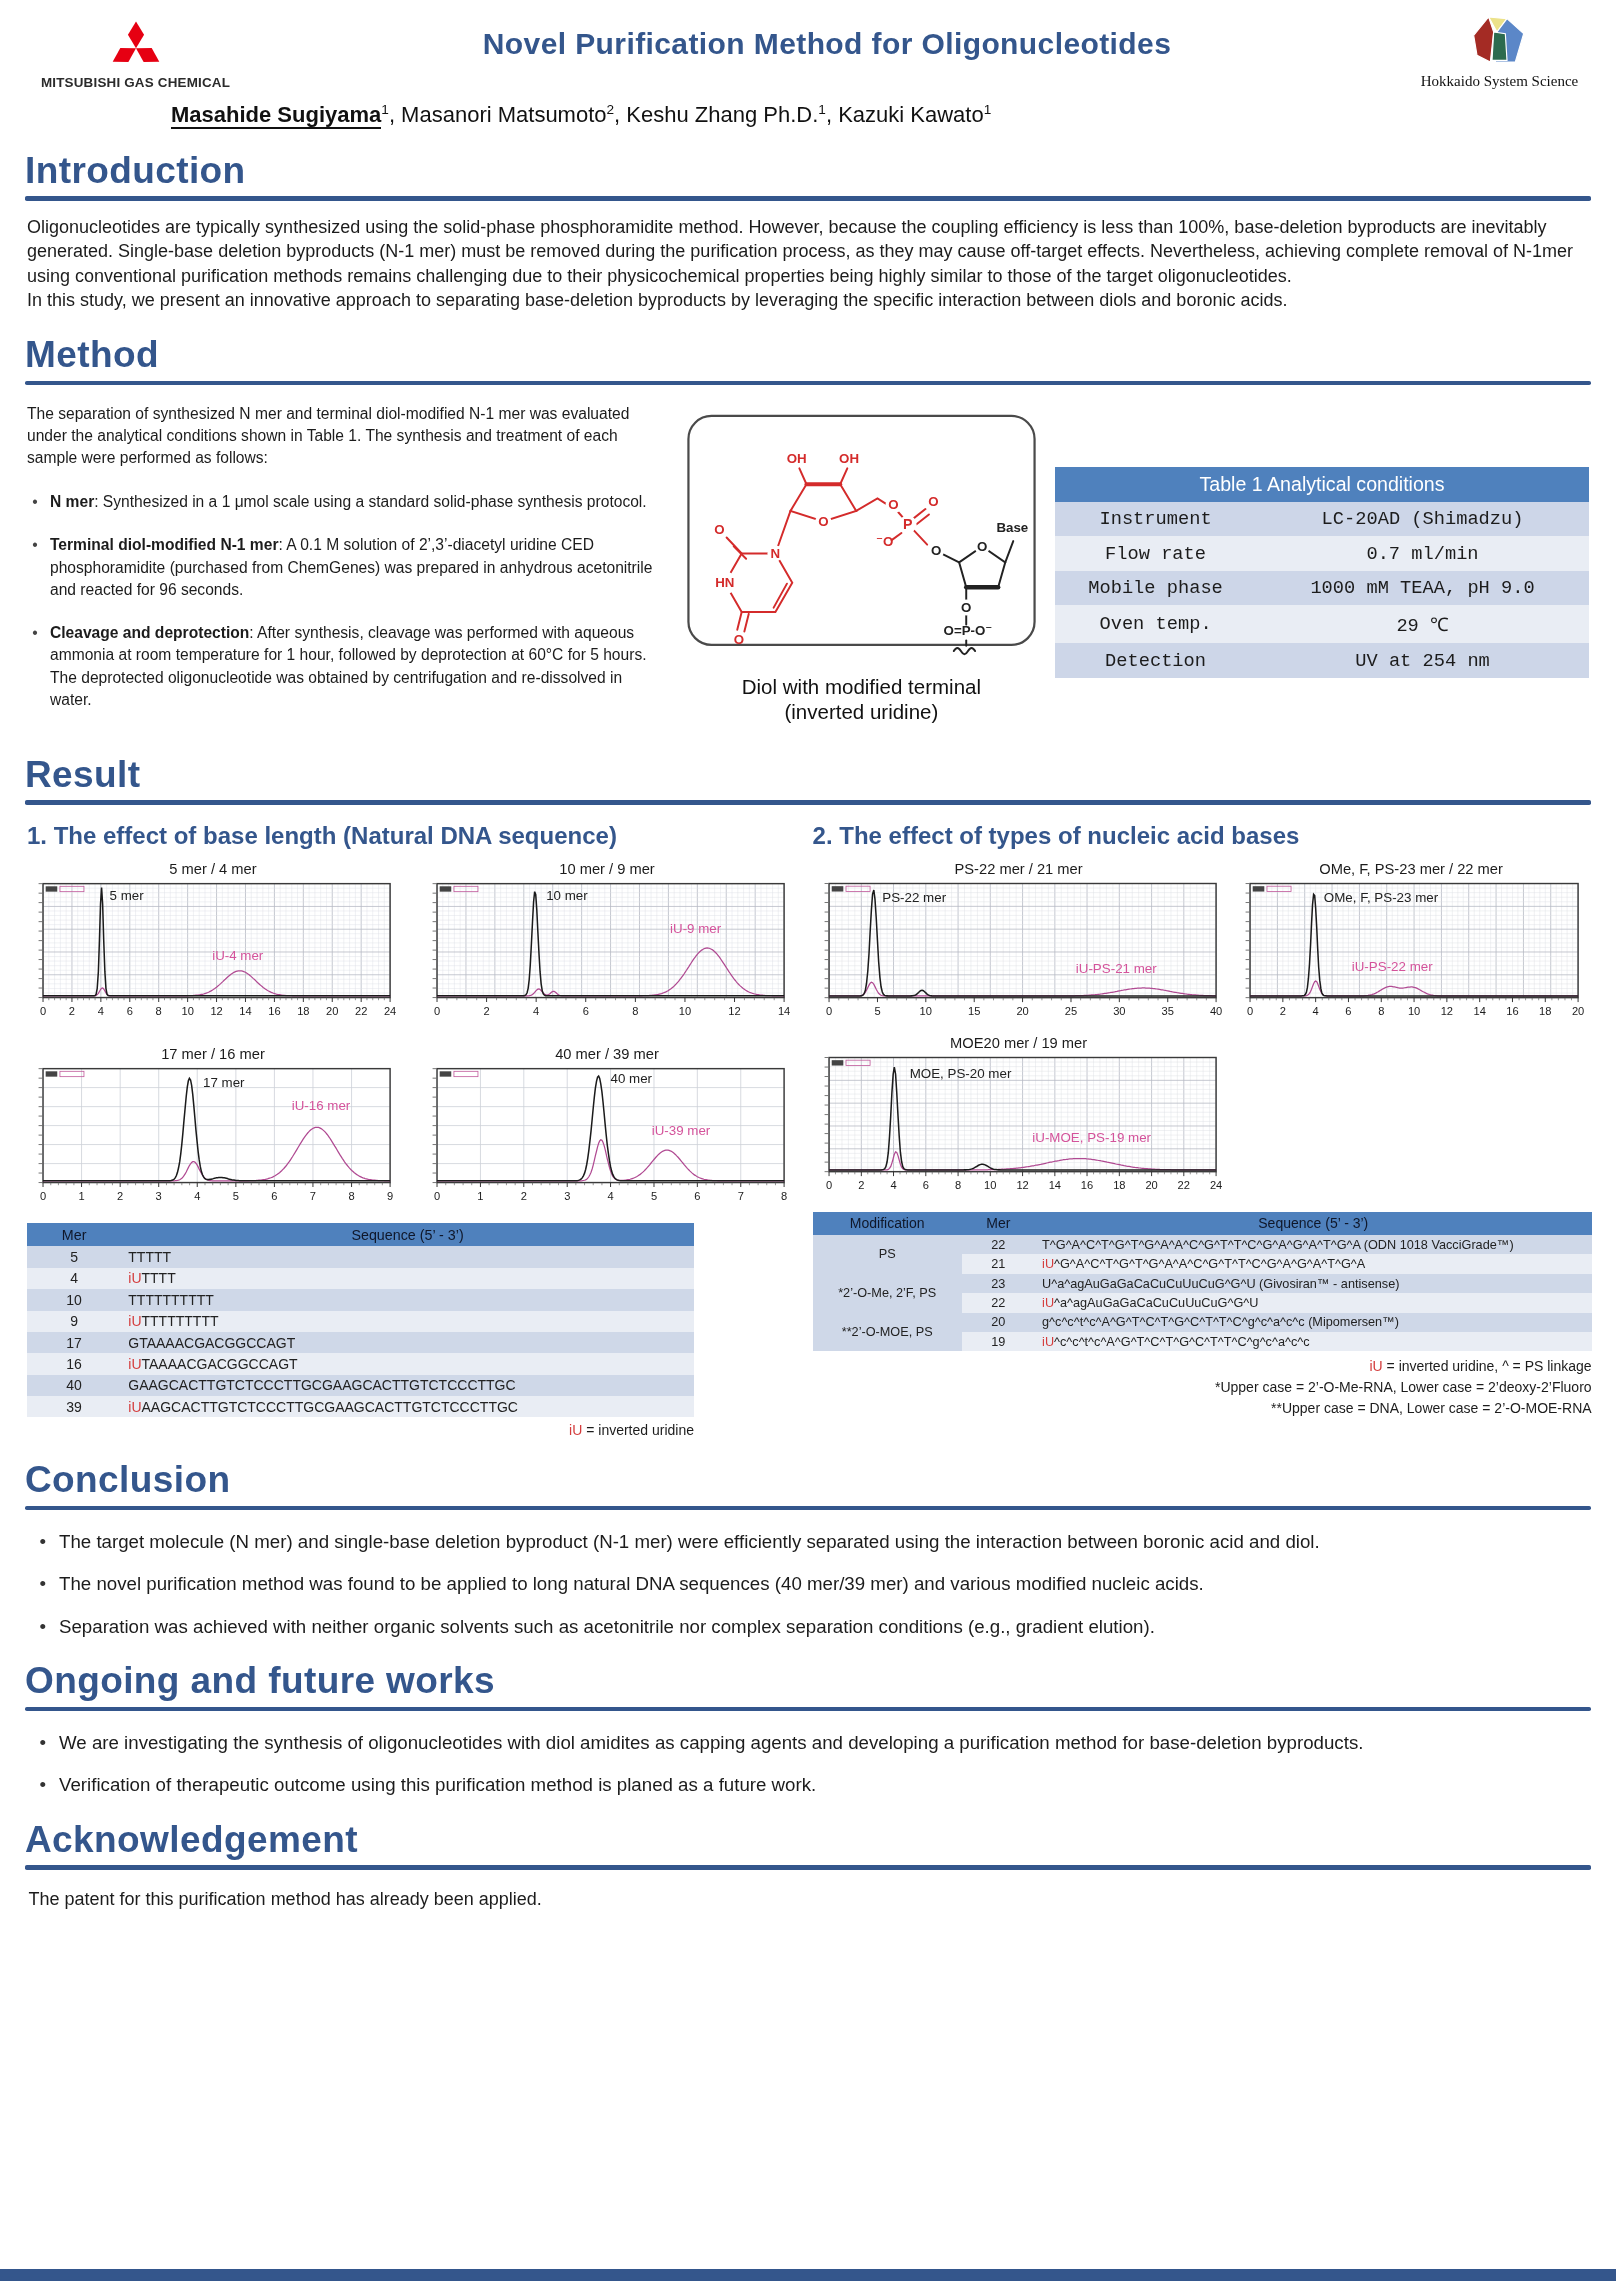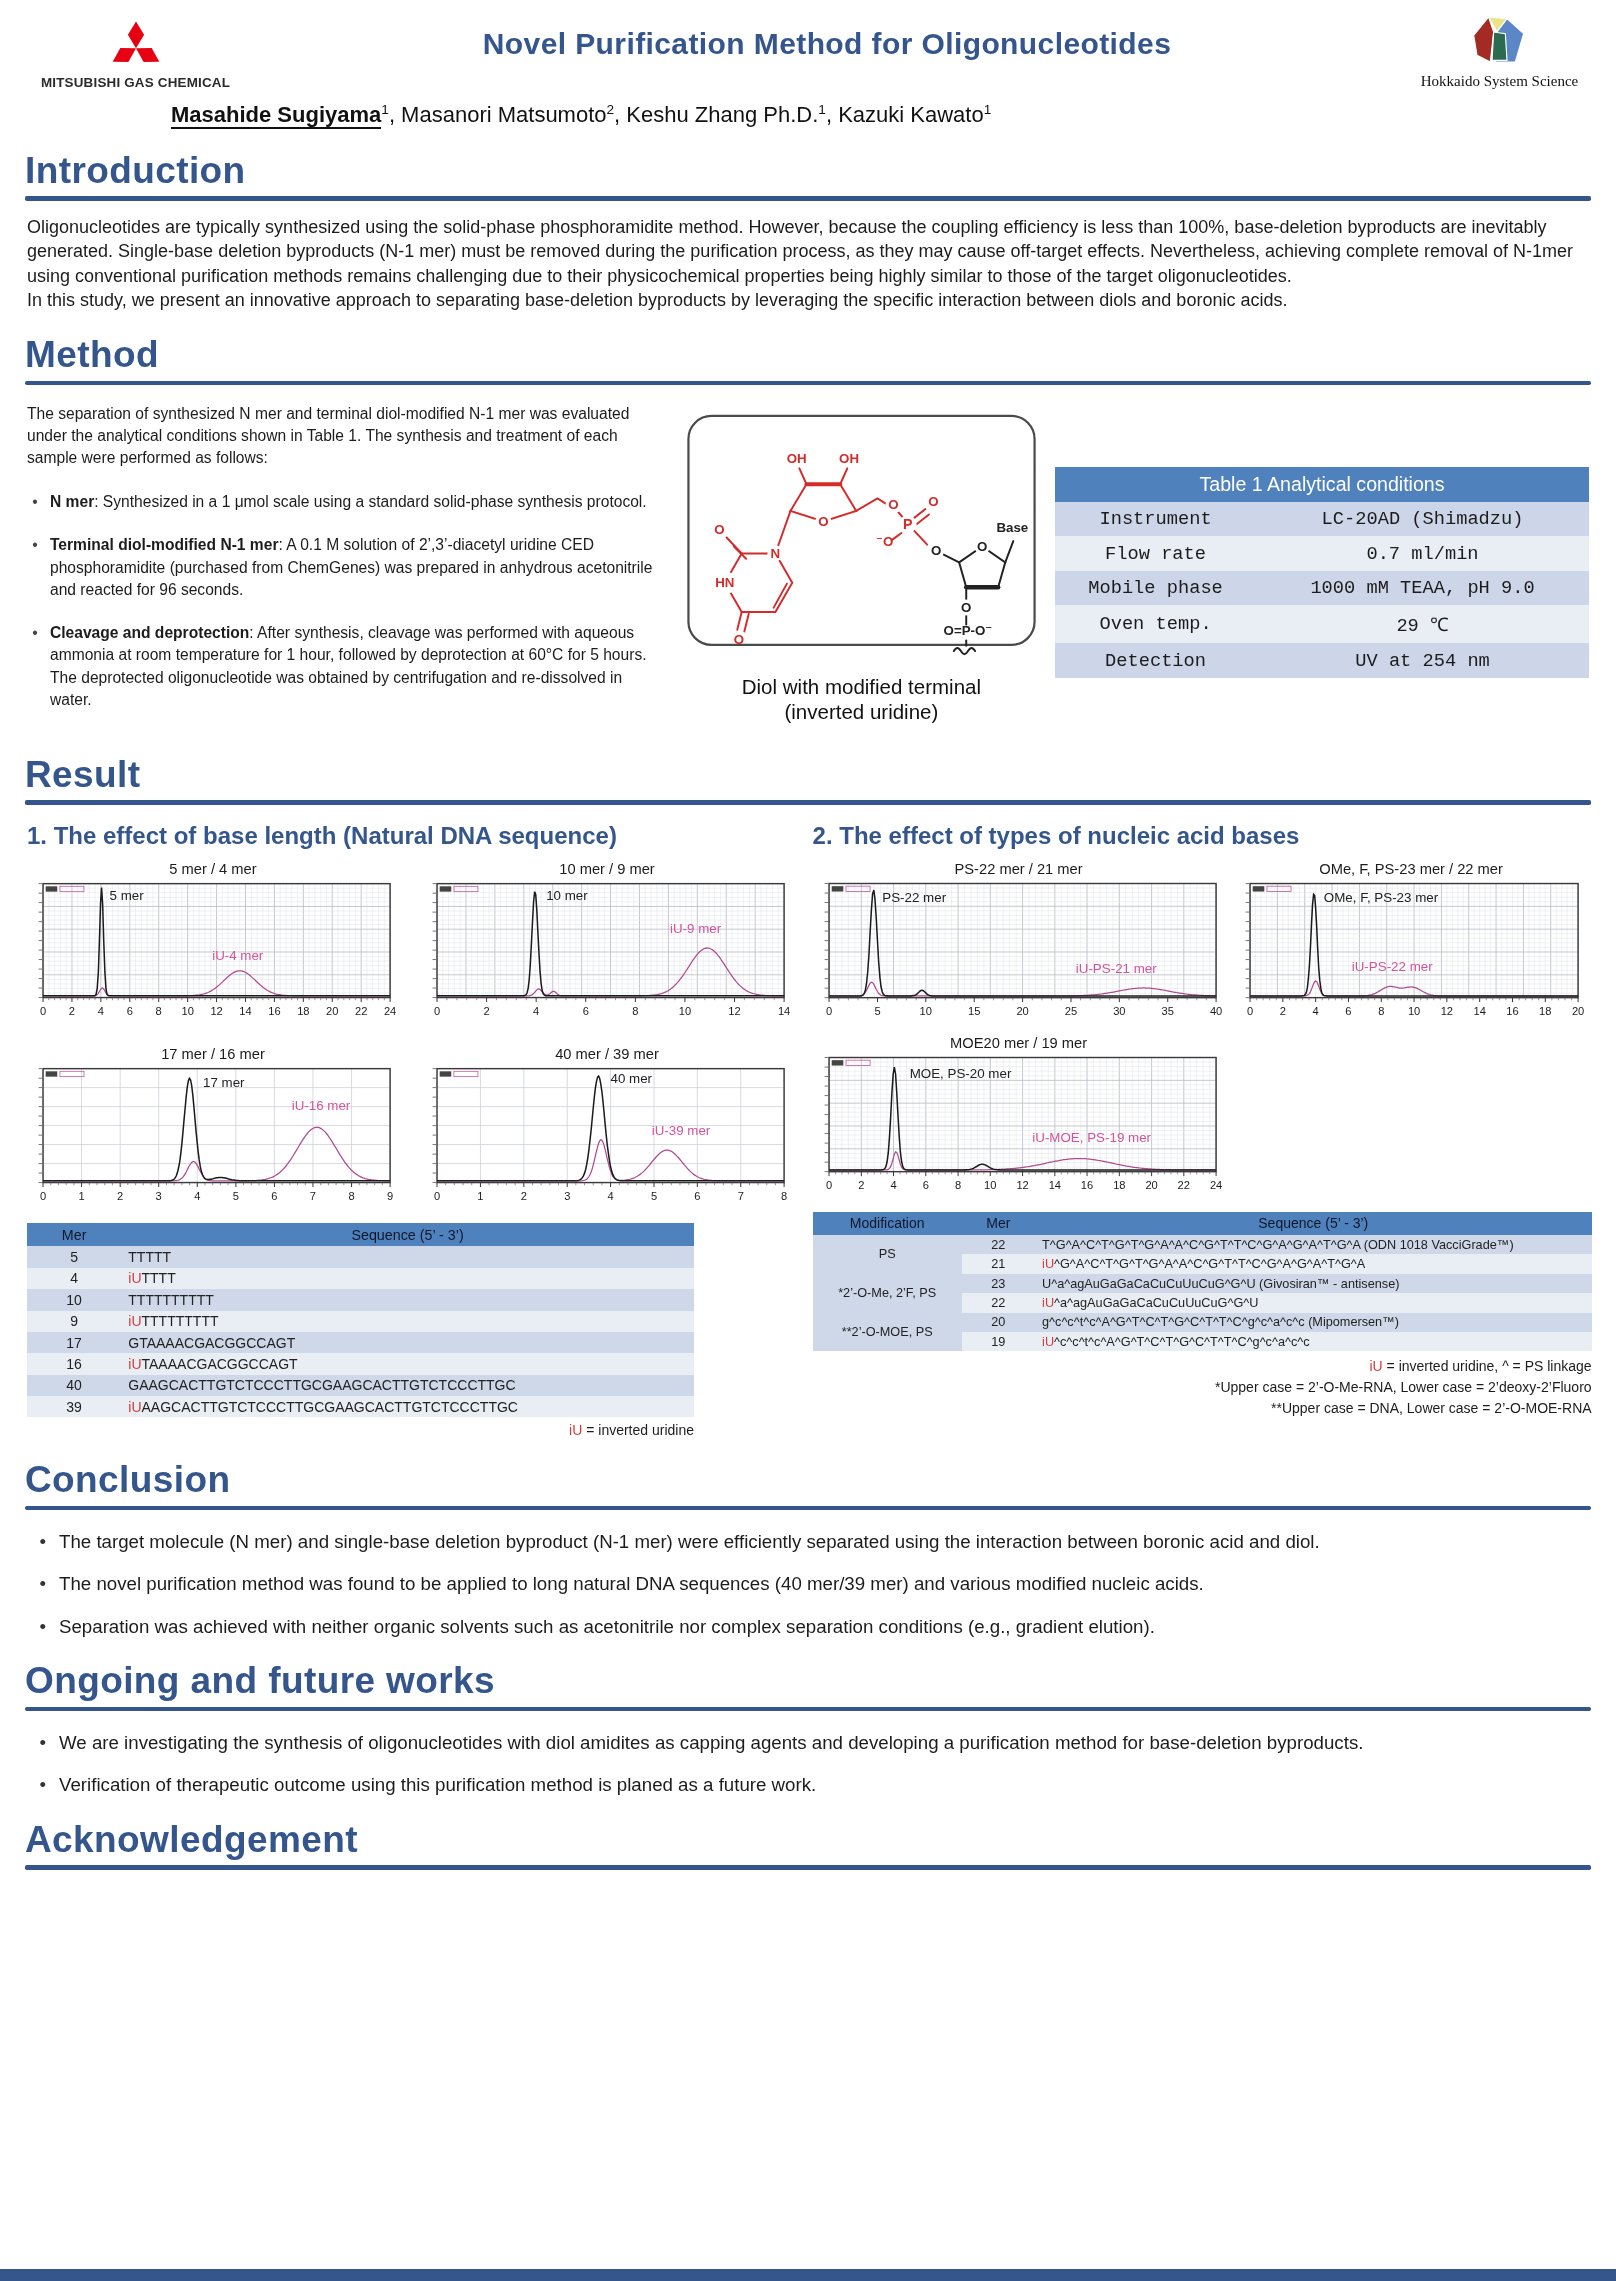--- a/index.html
+++ b/index.html
@@ -1409,17 +1409,18 @@
     <div class="rule"></div>
     <ul class="plain">
       <li>We are investigating the synthesis of oligonucleotides with diol amidites as capping agents and developing a purification method for base-deletion byproducts.</li>
       <li>Verification of therapeutic outcome using this purification method is planed as a future work.</li>
     </ul>
   </section>
 
   <section>
     <h2 class="sec">Acknowledgement</h2>
     <div class="rule"></div>
+    <p class="ack-text">The patent for this purification method has already been applied.</p>
   </section>
 
   <div class="footer-bar"></div>
 </div>
 
 
 </body></html>

